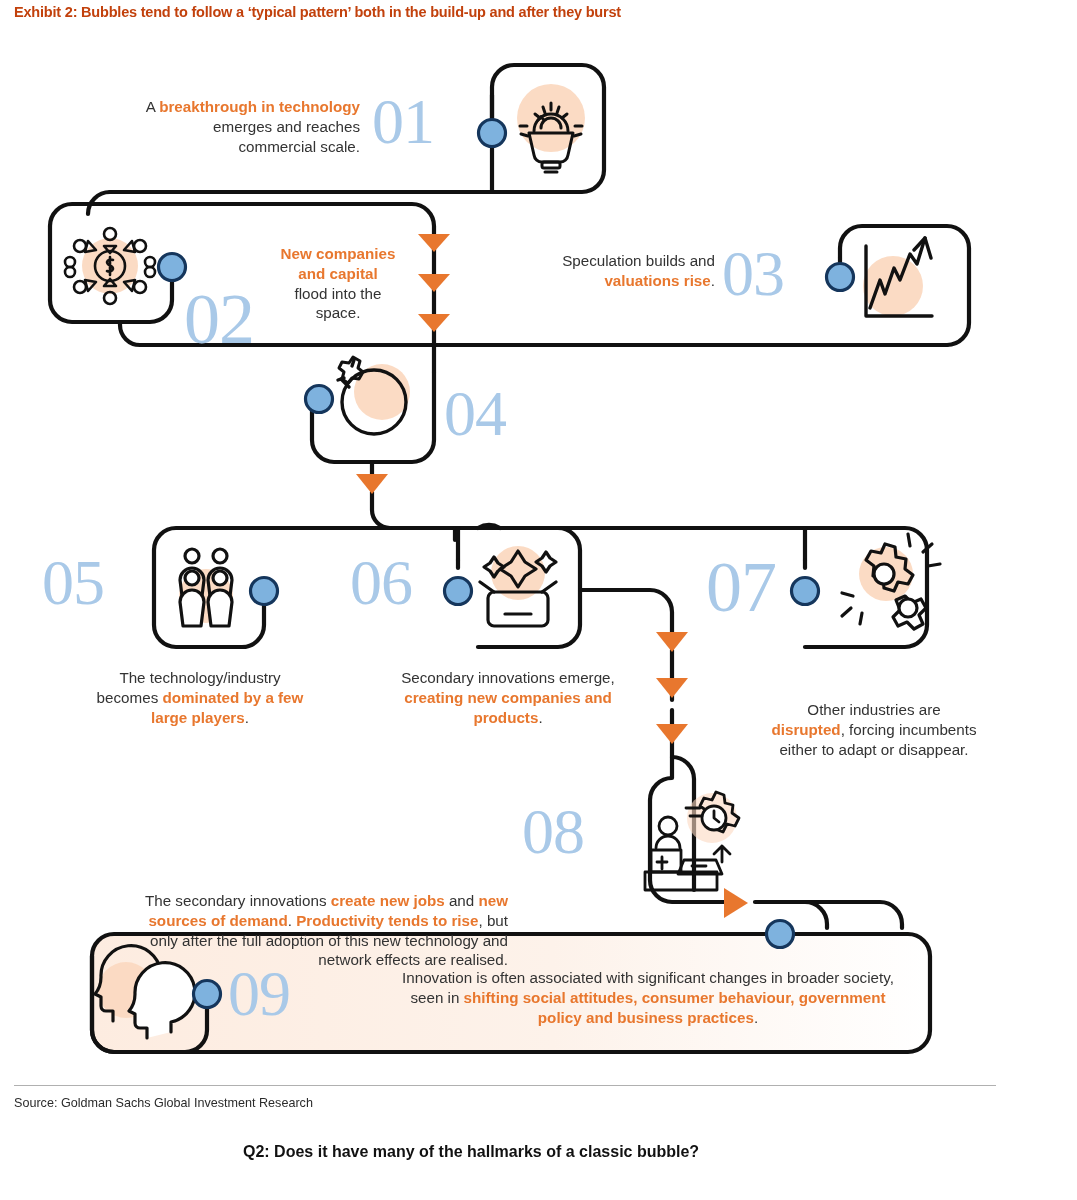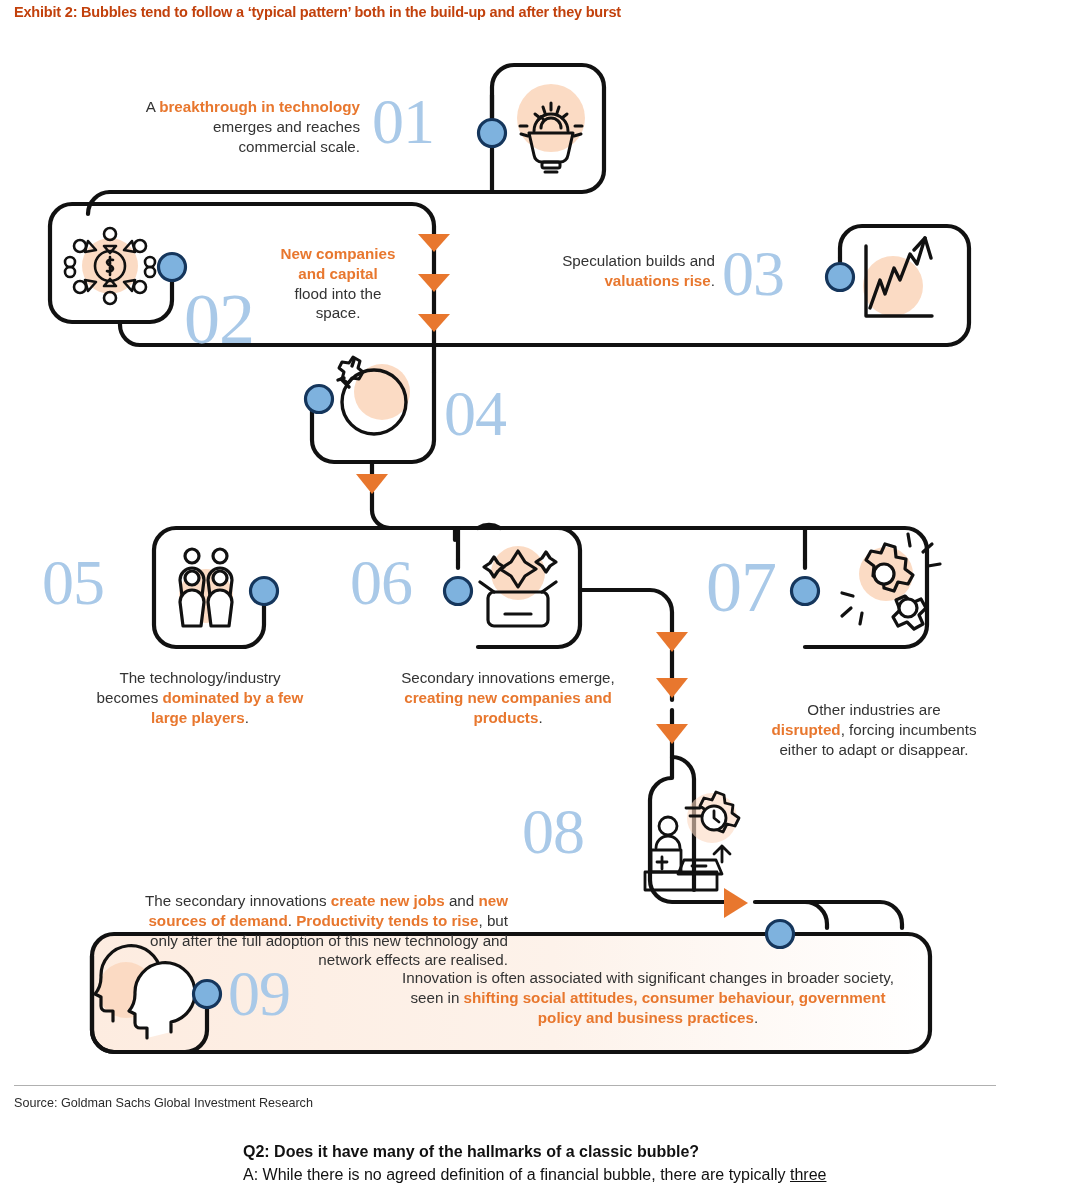--- a/index.html
+++ b/index.html
@@ -312,16 +312,15 @@
 only after the full adoption of this new technology and
 network effects are realised.</span></div>
   <div class="txt l" style="left:334px;top:968px;width:590px;margin-left:19px;"><span class="dk">Innovation is often associated with significant changes in broader society,
 seen in </span><b>shifting social attitudes, consumer behaviour, government
 policy and business practices</b><span class="dk">.</span></div>
 
   <div class="rule"></div>
   <div class="source">Source: Goldman Sachs Global Investment Research</div>
   <div class="qa">
     <div class="q">Q2: Does it have many of the hallmarks of a classic bubble?</div>
-    <div class="a"><span>A: While there is no agreed definition of a financial bubble, there are typically </span><u>three</u>&nbsp;</div>
   </div>
 
 </div>
 
 </body></html>

